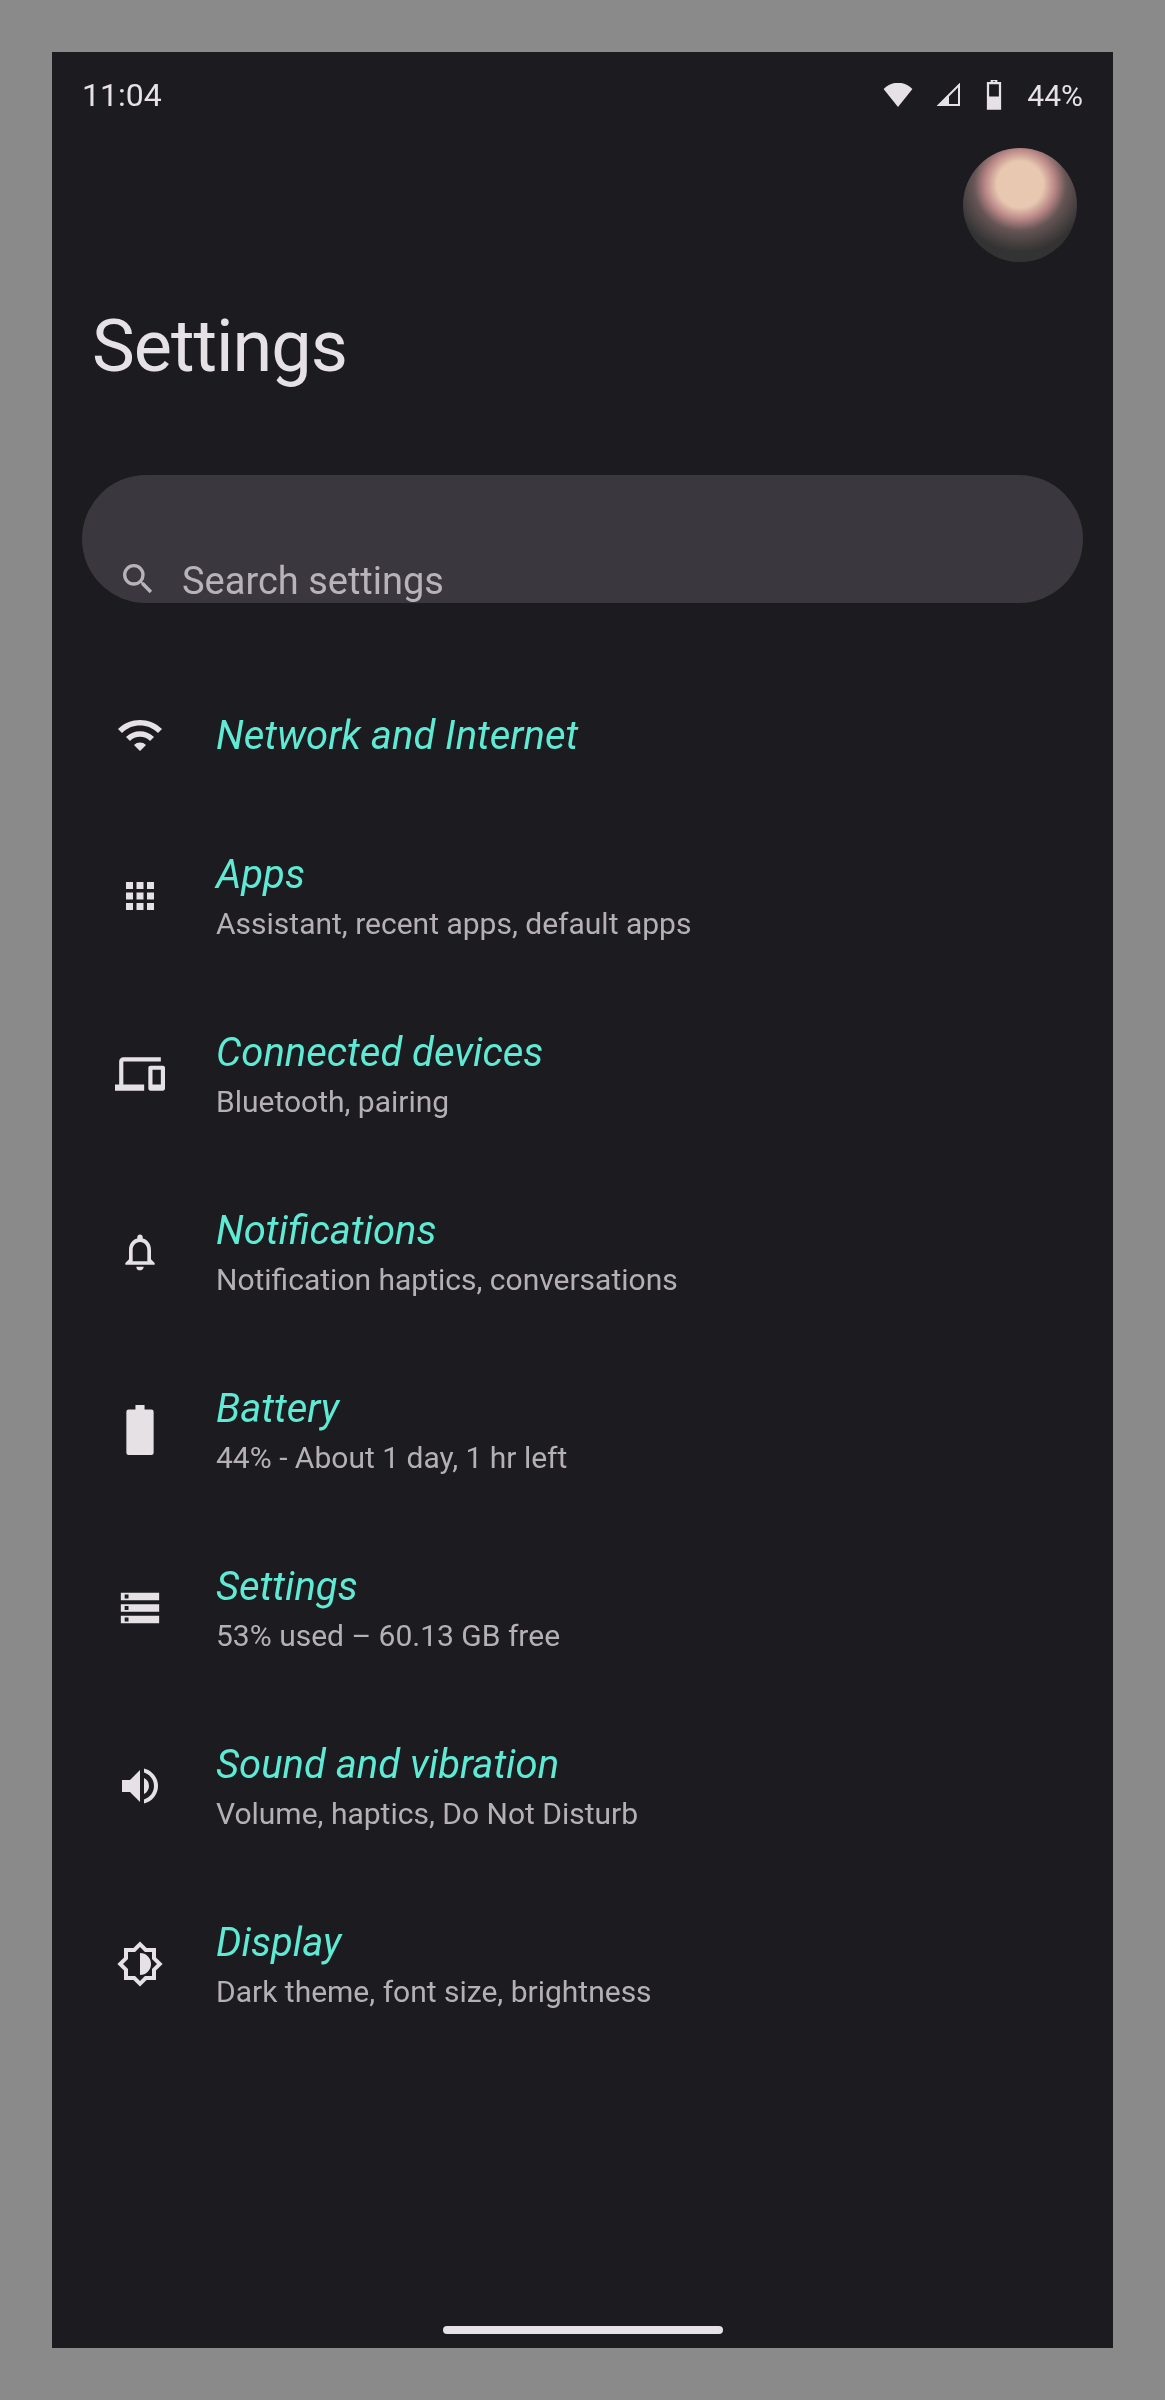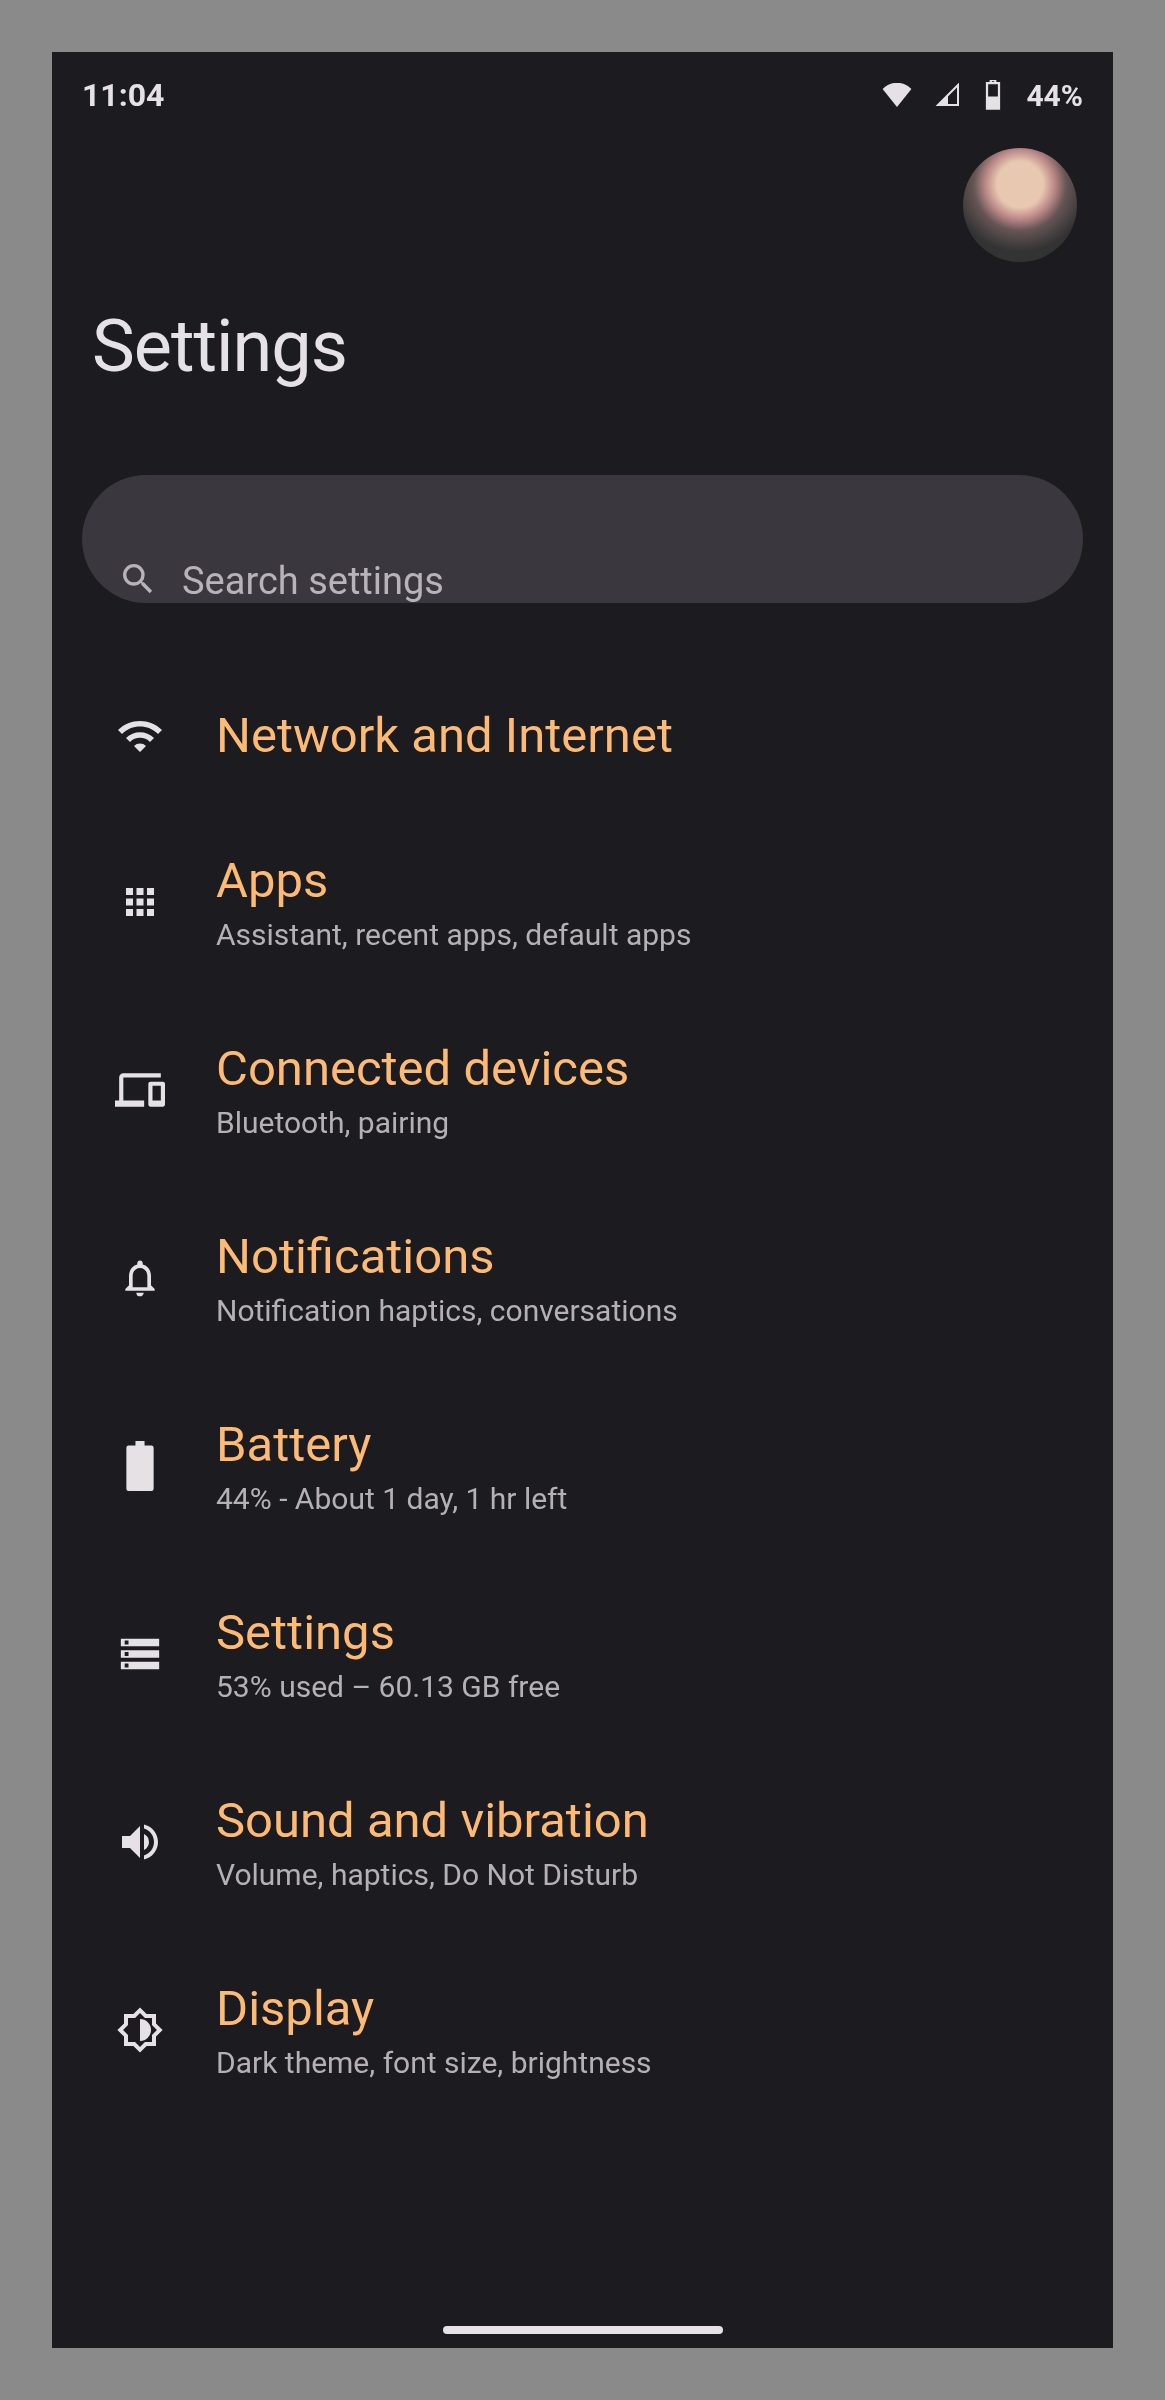--- a/index.html
+++ b/index.html
@@ -20,21 +20,21 @@
     color: #e6e1e5;
     overflow: hidden;
   }
   .statusbar {
     display: flex;
     justify-content: space-between;
     align-items: center;
     padding: 14px 30px 0 30px;
     height: 72px;
     font-size: 32px;
-    font-weight: 700;
+    font-weight: 400;
     color: #e6e1e5;
   }
   .status-right { display: flex; align-items: center; gap: 22px; }
   .status-icon { display: inline-flex; align-items: center; }
   .pct { font-size: 30px; margin-left: 2px; }
 
   .header {
     padding: 180px 40px 0 40px;
     position: relative;
   }
@@ -77,21 +77,21 @@
   }
   .icon-slot {
     width: 56px;
     height: 56px;
     display: flex;
     align-items: center;
     justify-content: center;
     flex-shrink: 0;
   }
   .texts { display: flex; flex-direction: column; gap: 8px; }
-  .title { font-size: 49px; font-weight: 400; color: #fdba74; }
+  .title { font-size: 40px; font-weight: 400; color: #5eead4; font-style: italic; }
   .sub   { font-size: 30px; font-weight: 400; color: #b5b0b8; }
 
   .nav-indicator {
     position: absolute;
     bottom: 14px;
     left: 50%;
     transform: translateX(-50%);
     width: 280px;
     height: 8px;
     border-radius: 4px;

